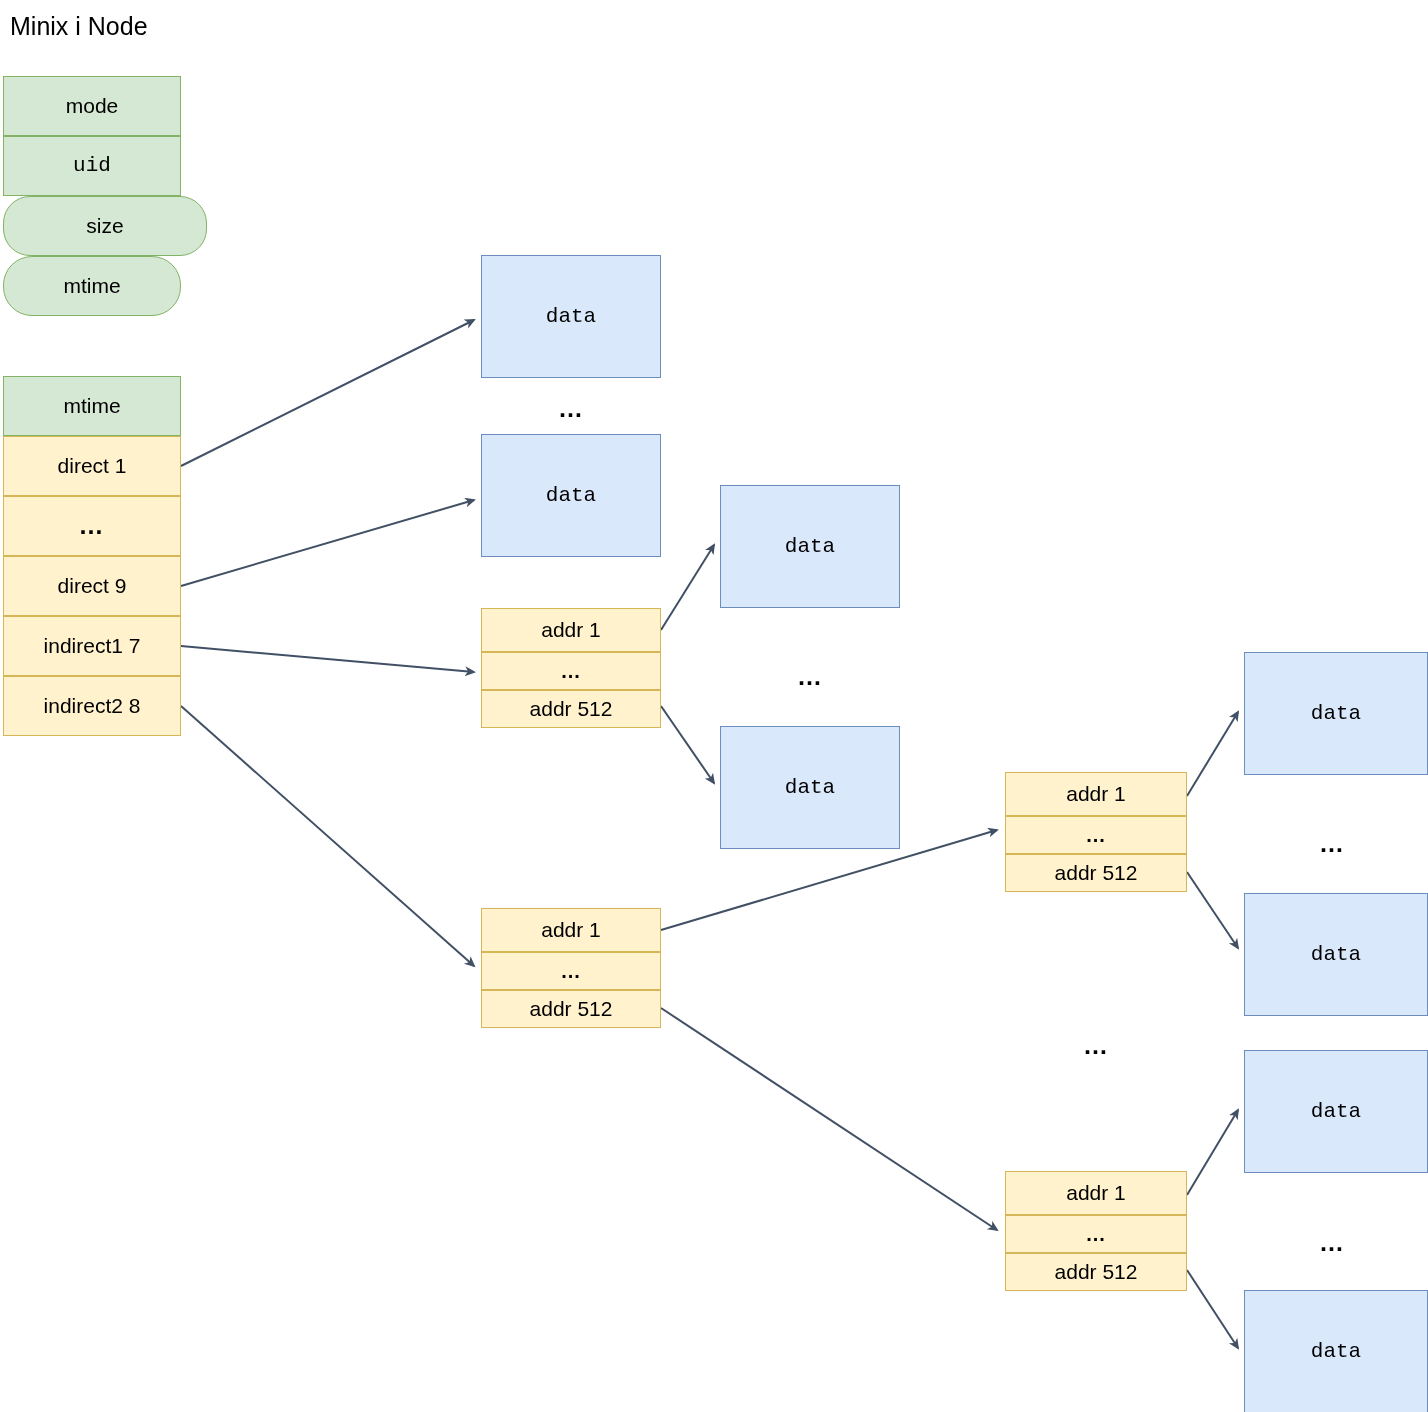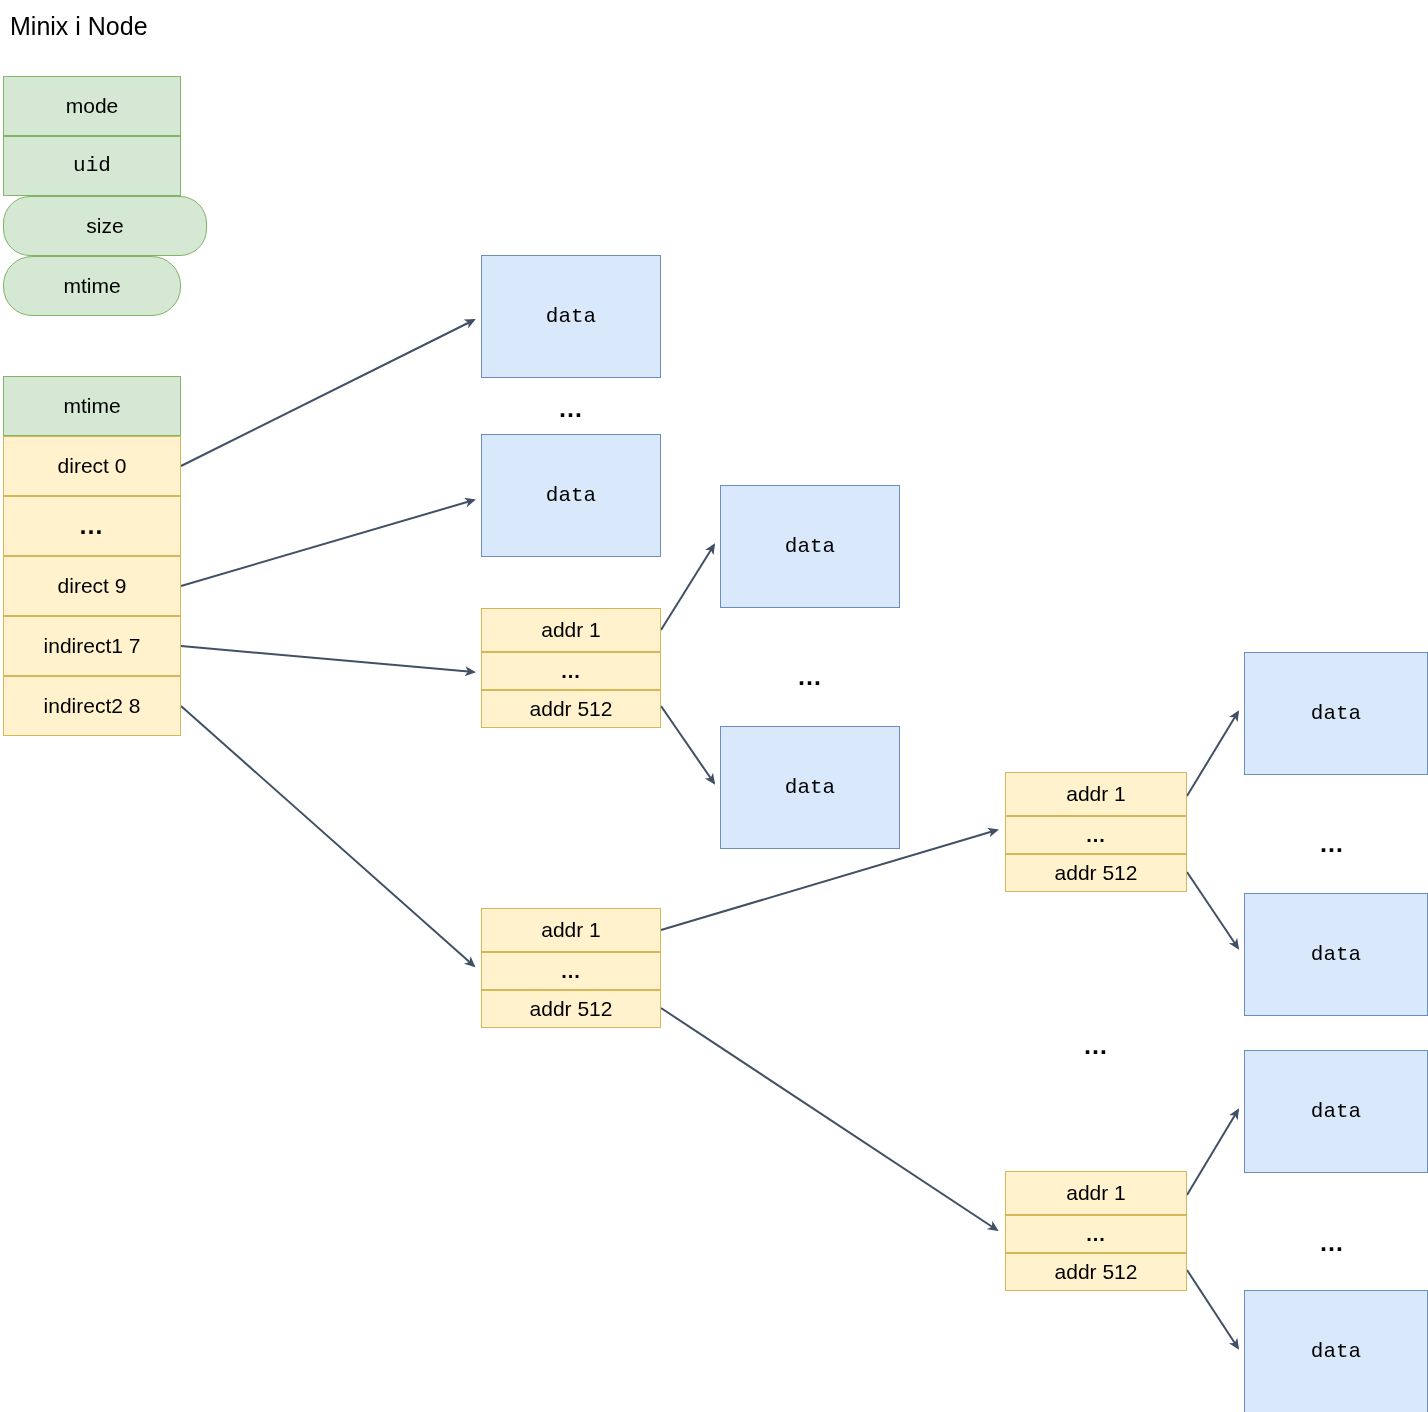--- a/index.html
+++ b/index.html
@@ -129,21 +129,21 @@
     <div class="node green" style="left:0; top:120px; width:204px; height:60px;border-radius:27px;">
       <span>size</span>
     </div>
     <div class="node green" style="left:0; top:180px; width:178px; height:60px;border-radius:29px;">
       <span>mtime</span>
     </div>
     <div class="node green" style="left:0; top:300px; width:178px; height:60px;">
       <span>mtime</span>
     </div>
     <div class="node yellow" style="left:0; top:360px; width:178px; height:60px;">
-      <span>direct 0</span>
+      <span>direct 1</span>
     </div>
     <div class="node yellow" style="left:0; top:420px; width:178px; height:60px;">
       <span class="row-ell-big">…</span>
     </div>
     <div class="node yellow" style="left:0; top:480px; width:178px; height:60px;">
       <span>direct 9</span>
     </div>
     <div class="node yellow" style="left:0; top:540px; width:178px; height:60px;">
       <span>indirect1 7</span>
     </div>

